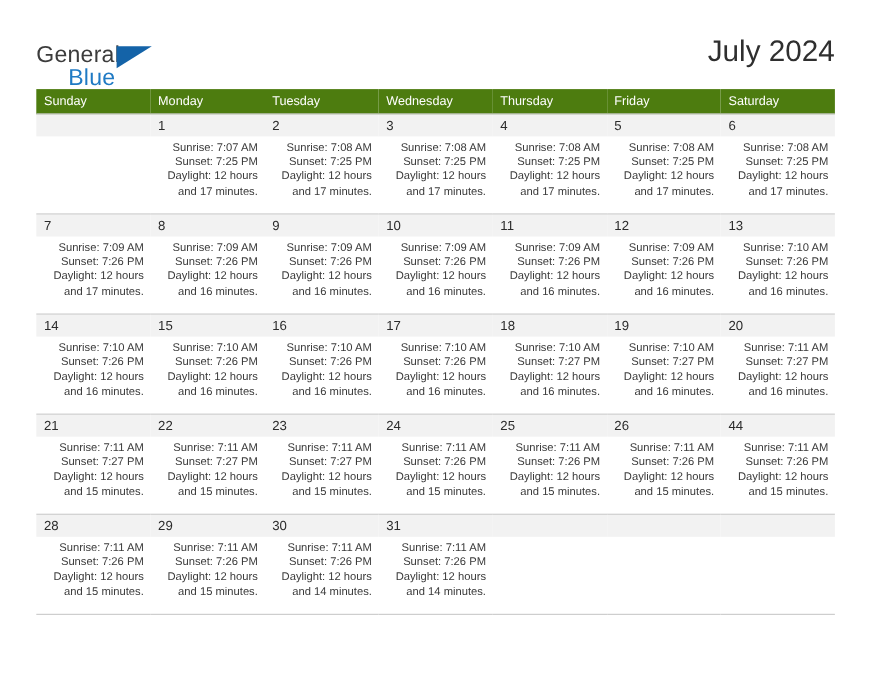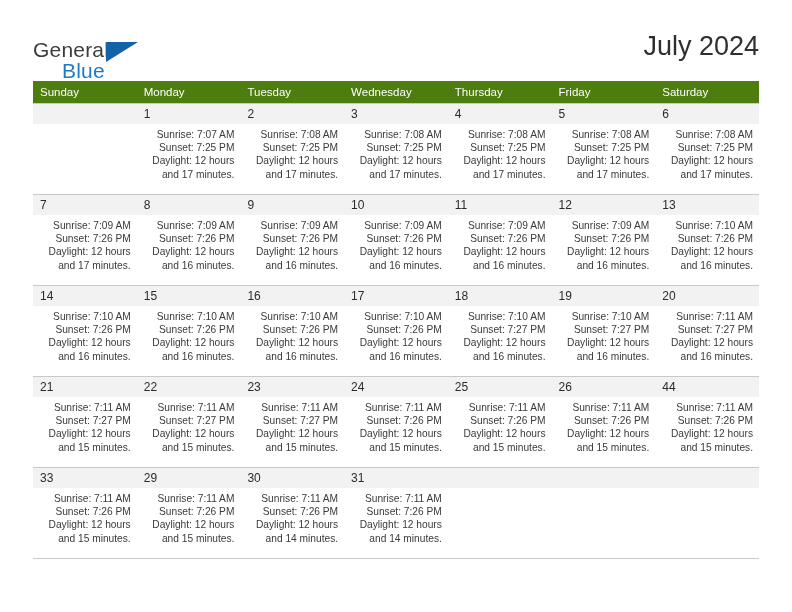--- a/index.html
+++ b/index.html
@@ -415,21 +415,21 @@
             <div class="details">
               <div>Sunrise: 7:11 AM</div>
               <div>Sunset: 7:26 PM</div>
               <div>Daylight: 12 hours</div>
               <div>and 15 minutes.</div>
             </div>
           </td>
         </tr>
         <tr class="week-row">
           <td>
-            <div class="daynum">33</div>
+            <div class="daynum">28</div>
             <div class="details">
               <div>Sunrise: 7:11 AM</div>
               <div>Sunset: 7:26 PM</div>
               <div>Daylight: 12 hours</div>
               <div>and 15 minutes.</div>
             </div>
           </td>
           <td>
             <div class="daynum">29</div>
             <div class="details">

